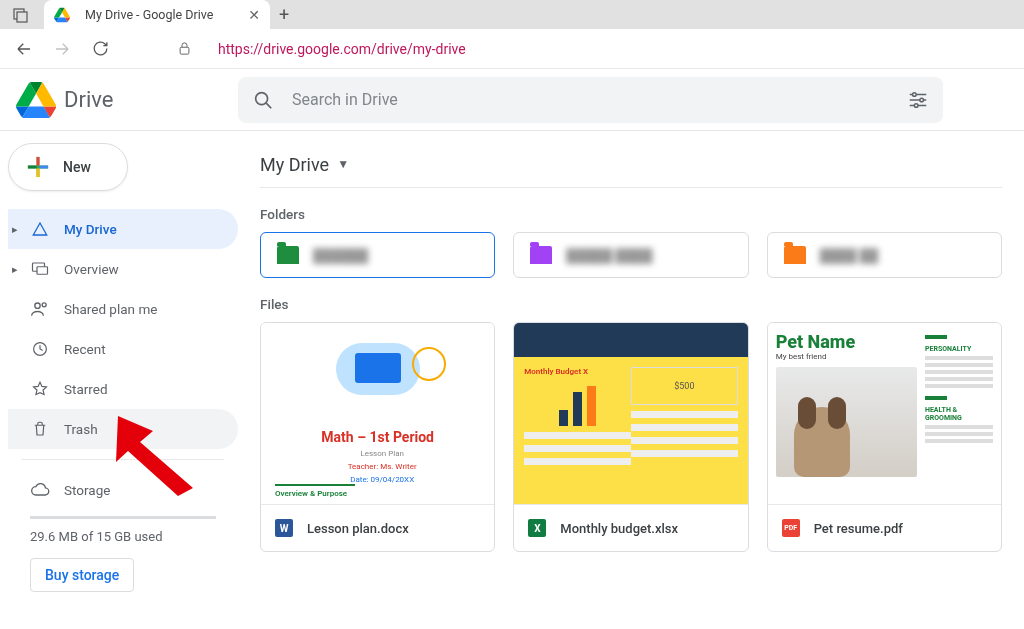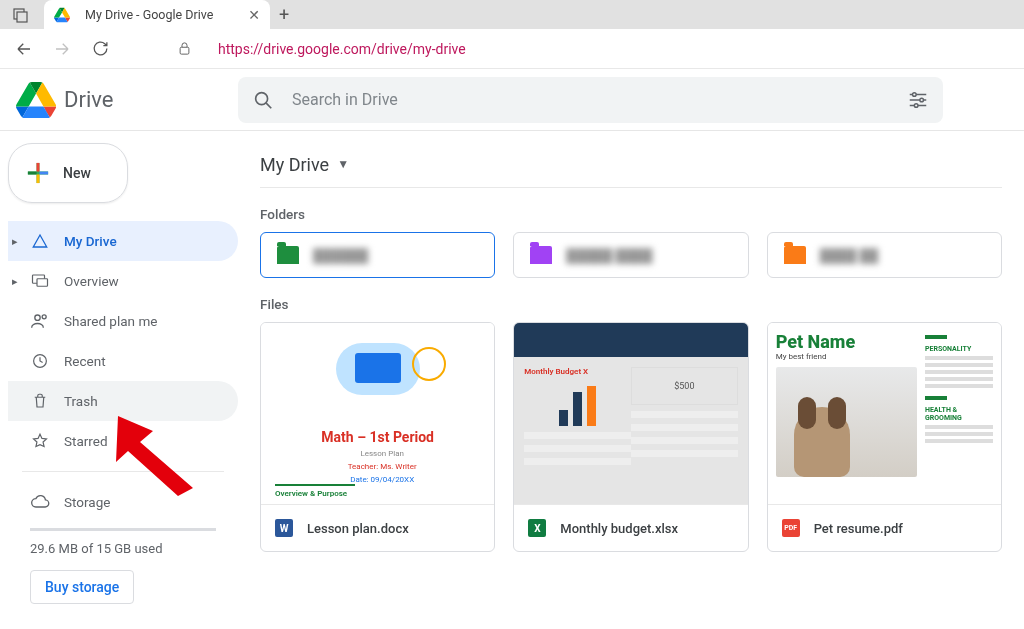--- a/index.html
+++ b/index.html
@@ -19,21 +19,21 @@
   .app-header{height:62px;display:flex;align-items:center;padding:0 16px;border-bottom:1px solid #e6e6e6;}
   .drive-brand{display:flex;align-items:center;gap:8px;width:222px;}
   .drive-logo{width:40px;height:40px;}
   .drive-name{font-size:22px;color:#5f6368;}
   .searchbar{flex:1;max-width:705px;height:46px;background:#f1f3f4;border-radius:8px;display:flex;align-items:center;padding:0 14px;gap:18px;color:#5f6368;}
   .search-input{flex:1;font-size:16px;color:#80868b;}
   .tune-icn{margin-left:auto;}
   
   .app-body{display:flex;height:calc(100% - 131px);}
   .sidebar{width:238px;padding:12px 0 0 8px;}
-  .new-btn{width:120px;height:60px;border:1px solid #dadce0;border-radius:24px;display:flex;align-items:center;gap:12px;padding-left:16px;font-size:14px;font-weight:500;color:#3c4043;box-shadow:0 1px 2px rgba(0,0,0,.08);}
+  .new-btn{width:120px;height:48px;border:1px solid #dadce0;border-radius:24px;display:flex;align-items:center;gap:12px;padding-left:16px;font-size:14px;font-weight:500;color:#3c4043;box-shadow:0 1px 2px rgba(0,0,0,.08);}
   .nav{margin-top:18px;}
   .nav-item{height:40px;display:flex;align-items:center;gap:14px;padding-left:22px;border-radius:0 20px 20px 0;color:#5f6368;font-size:13.5px;position:relative;}
   .nav-item .chev{position:absolute;left:4px;font-size:11px;color:#5f6368;}
   .nav-item.active{background:#e8f0fe;color:#1967d2;font-weight:500;}
   .nav-item.hover{background:#f1f3f4;border-radius:0 20px 20px 0;}
   .nav-item .icn{width:20px;display:flex;justify-content:center;}
   .divider{height:1px;background:#e8e8e8;margin:10px 14px;}
   .storage-meter{height:3px;background:#dadce0;margin:6px 22px 10px 22px;}
   .storage-text{font-size:13px;color:#5f6368;padding-left:22px;}
   .buy-btn{margin:14px 0 0 22px;border:1px solid #dadce0;color:#1a73e8;font-weight:500;font-size:14px;padding:8px 14px;border-radius:4px;display:inline-block;}
@@ -57,21 +57,21 @@
   .thumb-lesson{flex-direction:column;gap:4px;position:relative;}
   .thumb-lesson .cloud{width:84px;height:52px;background:#bfe3ff;border-radius:26px;position:relative;}
   .thumb-lesson .folder{position:absolute;width:46px;height:30px;background:#1a73e8;top:30px;border-radius:3px;}
   .thumb-lesson .compass{position:absolute;right:48px;top:24px;width:34px;height:34px;border:2px solid #f9ab00;border-radius:50%;}
   .thumb-lesson .title{color:#d93025;font-weight:700;font-size:14px;margin-top:30px;}
   .thumb-lesson .sub{font-size:8px;color:#888;padding-left:9px;}
   .thumb-lesson .ov{position:absolute;bottom:6px;left:14px;font-size:8px;color:#188038;font-weight:600;}
   .thumb-lesson .bar{position:absolute;bottom:18px;left:14px;width:80px;height:2px;background:#188038;}
   .thumb-budget{flex-direction:column;align-items:stretch;padding:0;}
   .thumb-budget .hdr{height:34px;background:#203a58;}
-  .thumb-budget .body{flex:1;background:#e5e5e5;display:flex;padding:10px;gap:0;}
+  .thumb-budget .body{flex:1;background:#fde047;display:flex;padding:10px;gap:0;}
   .thumb-budget .col{flex:1;display:flex;flex-direction:column;gap:6px;}
   .thumb-budget .lbl{font-size:8px;color:#d93025;font-weight:600;}
   .thumb-budget .bars{height:44px;display:flex;align-items:flex-end;gap:5px;justify-content:center;}
   .thumb-budget .bars span{width:9px;background:#203a58;}
   .thumb-budget .kbox{border:1px solid #ddd;height:38px;display:flex;align-items:center;justify-content:center;font-size:9px;color:#555;}
   .thumb-budget .row{height:7px;background:#eee;}
   .thumb-pet{padding:8px;align-items:stretch;}
   .thumb-pet .l{flex:1;display:flex;flex-direction:column;}
   .thumb-pet .name{color:#188038;font-weight:800;font-size:18px;}
   .thumb-pet .tag{font-size:8px;color:#444;}
@@ -208,35 +208,35 @@
       </div>
       <div class="nav-item">
         <span class="icn">
             <svg width="18" height="18" viewBox="0 0 24 24">
               <circle cx="12" cy="12" r="8.5" fill="none" stroke="#5f6368" stroke-width="1.6"></circle>
               <path d="M12 7v5l3.5 2" fill="none" stroke="#5f6368" stroke-width="1.6"></path>
             </svg>
           </span>
         <span>Recent</span>
       </div>
+      <div class="nav-item">
+        <span class="icn">
+            <svg width="18" height="18" viewBox="0 0 24 24">
+              <path fill="none" stroke="#5f6368" stroke-width="1.6" d="M12 3l2.6 5.6 6 .6-4.5 4.2 1.3 6L12 16.8 6.6 19.4l1.3-6L3.4 9.2l6-.6z"></path>
+            </svg>
+          </span>
+        <span>Starred</span>
+      </div>
       <div class="nav-item hover">
         <span class="icn">
             <svg width="18" height="18" viewBox="0 0 24 24">
               <path fill="none" stroke="#5f6368" stroke-width="1.6" d="M5 7h14M9 7V5a2 2 0 0 1 2-2h2a2 2 0 0 1 2 2v2m2 0-1 13H8L7 7"></path>
             </svg>
           </span>
         <span>Trash</span>
-      </div>
-      <div class="nav-item">
-        <span class="icn">
-            <svg width="18" height="18" viewBox="0 0 24 24">
-              <path fill="none" stroke="#5f6368" stroke-width="1.6" d="M12 3l2.6 5.6 6 .6-4.5 4.2 1.3 6L12 16.8 6.6 19.4l1.3-6L3.4 9.2l6-.6z"></path>
-            </svg>
-          </span>
-        <span>Starred</span>
       </div>
       <div class="divider"></div>
       <div class="nav-item">
         <span class="icn">
             <svg width="20" height="20" viewBox="0 0 24 24">
               <path fill="none" stroke="#5f6368" stroke-width="1.6" d="M7 18a5 5 0 0 1 0-10 6 6 0 0 1 11.5 1.5A4 4 0 0 1 18 18z"></path>
             </svg>
           </span>
         <span>Storage</span>
       </div>

